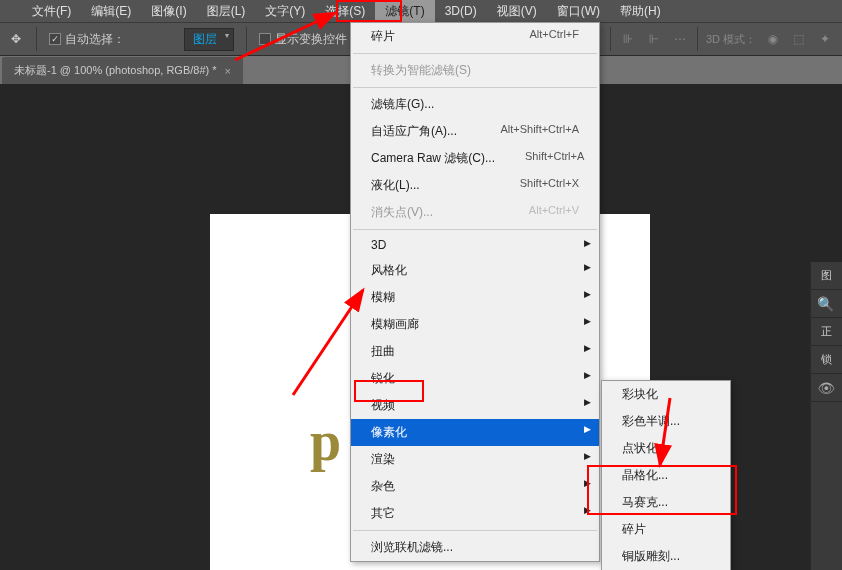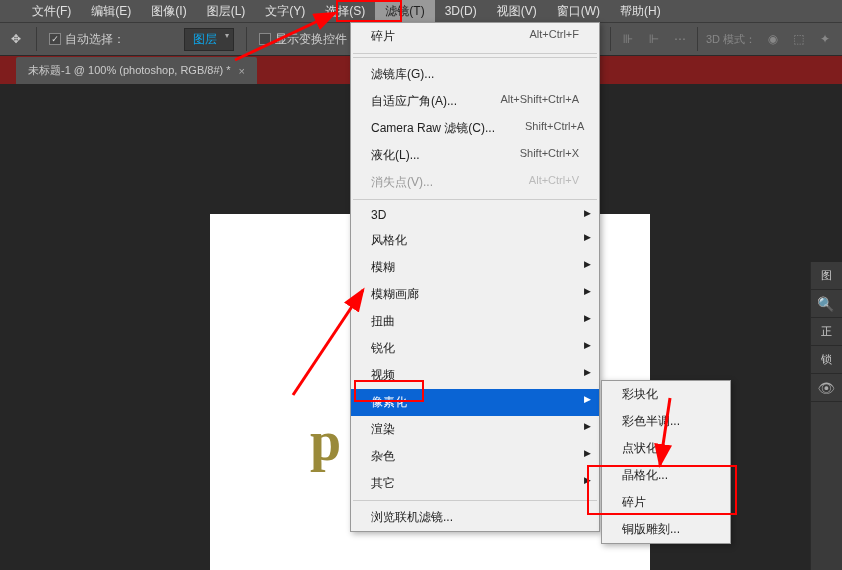--- a/index.html
+++ b/index.html
@@ -12,21 +12,21 @@
     .toolbar { background: #535353; height: 34px; display: flex; align-items: center; padding: 0 8px; gap: 12px; color: #ccc; font-size: 12px; border-top: 1px solid #3a3a3a; border-bottom: 1px solid #2a2a2a; }
     .toolbar-icon { width: 16px; height: 16px; display: inline-flex; align-items: center; justify-content: center; }
     .toolbar .sep { width: 1px; height: 24px; background: #3a3a3a; }
     .checkbox-wrap { display: flex; align-items: center; gap: 4px; }
     .checkbox-box { width: 12px; height: 12px; border: 1px solid #888; background: #444; display: inline-flex; align-items: center; justify-content: center; font-size: 9px; color: #ddd; }
     .combo { background: #3a3a3a; border: 1px solid #2a2a2a; padding: 2px 16px 2px 8px; color: #0ea5e9; position: relative; margin-left: 47px; }
     .combo::after { content: "▾"; position: absolute; right: 4px; font-size: 8px; color: #aaa; }
     .right-icons { margin-left: auto; display: flex; gap: 8px; align-items: center; }
     .icon-box { width: 18px; height: 18px; color: #888; display: flex; align-items: center; justify-content: center; }
     
-    .tabbar { background: #7f1d1d; height: 28px; display: flex; align-items: flex-end; padding-left: 16px; }
+    .tabbar { background: #737373; height: 28px; display: flex; align-items: flex-end; padding-left: 2px; }
     .tab { background: #535353; color: #ccc; font-size: 11px; padding: 6px 12px; border-top-left-radius: 2px; border-top-right-radius: 2px; display: flex; gap: 8px; align-items: center; }
     .tab .close { color: #aaa; font-size: 11px; }
     
     .workspace { background: #262626; height: 486px; position: relative; display: flex; }
     .canvas { background: #ffffff; width: 440px; height: 360px; position: absolute; left: 210px; top: 130px; }
     .canvas-text { position: absolute; left: 100px; top: 195px; font-size: 56px; font-weight: bold; color: #9a8a3a; font-family: Georgia, serif; }
     
     .panels { width: 32px; background: #3a3a3a; position: absolute; right: 0; top: 178px; height: 320px; display: flex; flex-direction: column; gap: 0; border-left: 1px solid #2a2a2a; }
     .panel-tab-label { color: #ccc; font-size: 11px; padding: 6px 4px; text-align: center; border-bottom: 1px solid #2a2a2a; }
     .panel-icon { height: 28px; display: flex; align-items: center; justify-content: center; color: #aaa; font-size: 14px; border-bottom: 1px solid #2a2a2a; }
@@ -116,20 +116,23 @@
     <div class="panel-icon">👁</div>
   </div>
 </div>
 
 <div class="dropdown filter-menu">
   <div class="dropdown-item">
     <span>碎片</span>
     <span class="shortcut">Alt+Ctrl+F</span>
   </div>
   <div class="dropdown-sep"></div>
+  <div class="dropdown-item disabled">
+    <span>转换为智能滤镜(S)</span>
+  </div>
   <div class="dropdown-sep"></div>
   <div class="dropdown-item">
       <span>滤镜库(G)...</span>
     </div>
   <div class="dropdown-item">
       <span>自适应广角(A)...</span>
       <span class="shortcut">Alt+Shift+Ctrl+A</span>
     </div>
   <div class="dropdown-item">
       <span>Camera Raw 滤镜(C)...</span>
@@ -199,20 +202,23 @@
       <span>彩块化</span>
     </div>
   <div class="dropdown-item">
       <span>彩色半调...</span>
     </div>
   <div class="dropdown-item">
       <span>点状化...</span>
     </div>
   <div class="dropdown-item">
       <span>晶格化...</span>
+    </div>
+  <div class="dropdown-item">
+      <span>马赛克...</span>
     </div>
   <div class="dropdown-item">
       <span>碎片</span>
     </div>
   <div class="dropdown-item">
       <span>铜版雕刻...</span>
     </div>
 </div>
 
 <div class="red-box" style="left:336px; top:0px; width:66px; height:22px"></div>

